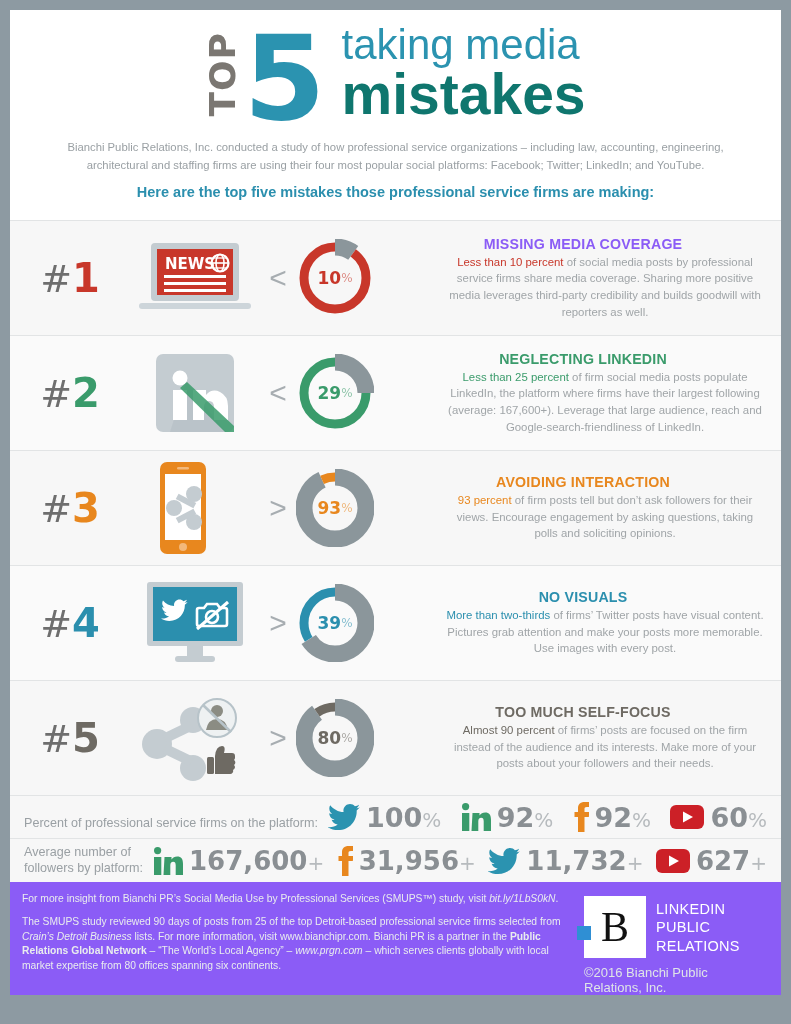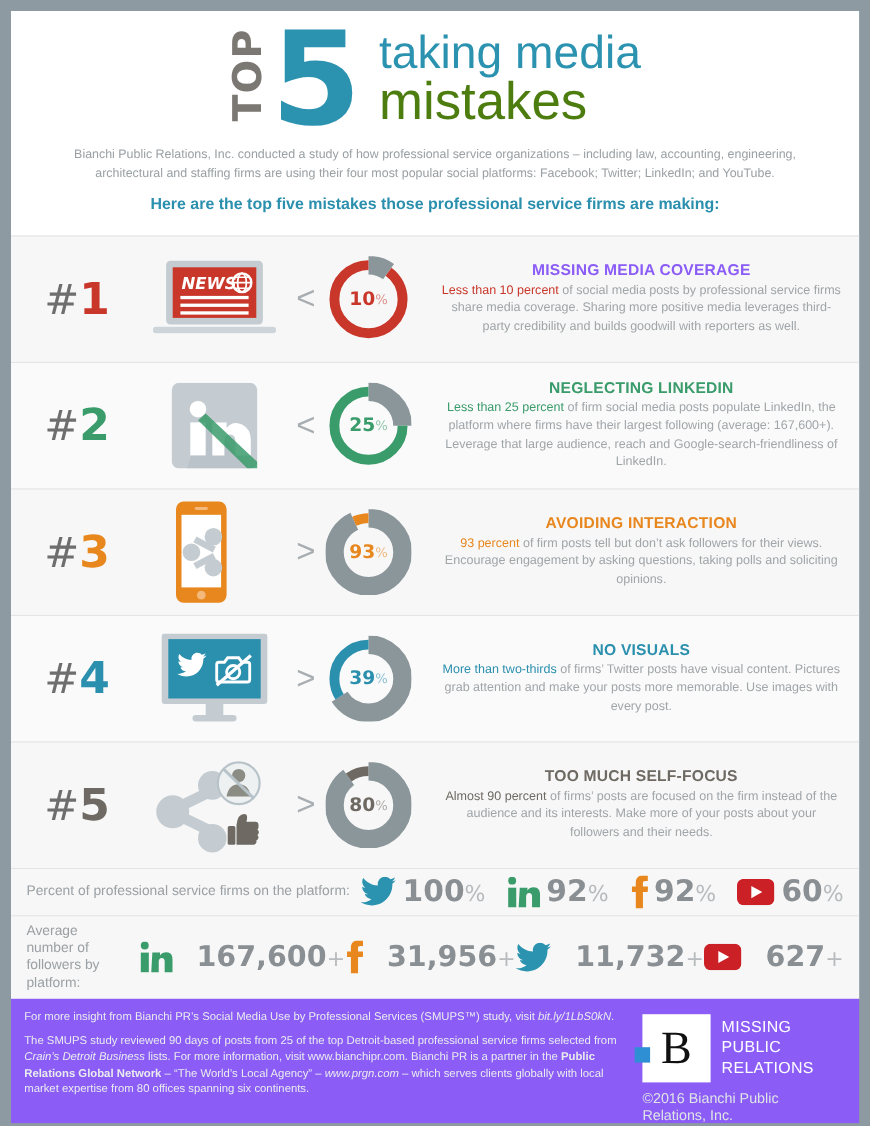--- a/index.html
+++ b/index.html
@@ -36,21 +36,21 @@
     margin-bottom:10px; margin-right:2px;
     font-family:"DejaVu Sans", sans-serif;
   }
   .big5 {
     font-size:118px; font-weight:bold; color:#2b93b0;
     line-height:0.82; margin-right:16px;
     font-family:"DejaVu Sans", sans-serif;
   }
   .title-words { padding-bottom:4px; }
   .tw1 { font-size:42px; color:#2b93b0; line-height:1.0; font-weight:300;}
-  .tw2 { font-size:48px; color:#4d7c0f; line-height:1.0; font-weight:400;}
+  .tw2 { font-size:57px; color:#0f766e; line-height:1.0; font-weight:700;}
   .tw3 { font-size:17px; color:#8a8f93; line-height:1.4; text-align:right; font-weight:300;}
 
   .intro {
     text-align:center; color:#9aa0a4; font-size:11.3px;
     line-height:1.55; padding:12px 50px 0 50px;
   }
   .intro-cta {
     text-align:center; color:#2b8fae; font-size:14.5px;
     font-weight:bold; padding:10px 10px 14px 10px;
   }
@@ -65,55 +65,55 @@
     position:relative;
   }
   .row.alt { background:#fafafa; }
   .rank {
     width:120px; text-align:center;
     font-size:40px; font-weight:bold;
     font-family:"DejaVu Sans", sans-serif;
     white-space:nowrap;
   }
   .rank .hash { color:#6e6e6e; font-weight:normal; font-size:38px; }
-  .icon-cell { width:130px; display:flex; align-items:center; justify-content:center;font-style:italic; }
+  .icon-cell { width:130px; display:flex; align-items:center; justify-content:center; }
   .chev { width:36px; text-align:center; color:#a7adb1; font-size:30px; font-weight:300; }
   .donut-cell { width:105px; display:flex; align-items:center; justify-content:flex-start;text-decoration:underline; }
   .text-cell { flex:1; padding-right:16px; text-align:center; }
   .m-title { font-size:14.2px; font-weight:bold; letter-spacing:0.2px; }
-  .m-body { font-size:11.4px; color:#a0a5a8; line-height:1.45; padding-top:2px; }
+  .m-body { font-size:11.4px; color:#a0a5a8; line-height:1.45; padding-top:2px;margin-left:44px; }
   .m-lead { }
 
   .donut-wrap { position:relative; width:78px; height:78px; }
   .donut-wrap svg { display:block; }
   .donut-label {
     position:absolute; inset:0;
     display:flex; align-items:center; justify-content:center;
     font-weight:bold; font-size:17px;
     font-family:"DejaVu Sans", sans-serif;
   }
   .donut-label .pct { font-size:12px; font-weight:normal; opacity:0.55; }
 
   
   .strip {
     border-top:1px solid #e2e4e5;
     background:#f7f7f7;
-    display:flex; align-items:center;
+    display:flex; align-items:flex-end;
     padding:6px 14px;
     min-height:42px;
   }
   .strip-label { color:#9aa0a4; font-size:12.6px; line-height:1.25; }
   .strip-items { display:flex; align-items:center; flex:1; justify-content:space-between; padding-left:10px;}
   .stat { display:flex; align-items:center; gap:6px; }
   .stat-num {
     font-size:27px; font-weight:bold; color:#8a8f93;
     font-family:"DejaVu Sans", sans-serif; line-height:1;
   }
   .stat-suffix { font-size:20px; color:#b7bbbe; font-weight:normal; }
-  .s2 .stat-num { font-size:26px;margin-left:16px; }
+  .s2 .stat-num { font-size:26px; }
 
   
   .glyph { display:inline-flex; align-items:center; justify-content:center; line-height:1; }
 
   
   .footer {
     display:flex; padding:10px 12px 0 12px;
     color:#e9ecee; background:#8b5cf6;
   }
   .foot-left { flex:1; padding-right:14px; }
@@ -217,21 +217,21 @@
     <div class="chev">&lt;</div>
     <div class="donut-cell">
   <div class="donut-wrap">
     <svg width="78" height="78" viewBox="0 0 78 78">
       <g transform="rotate(-90 39 39)">
         <circle cx="39" cy="39" r="31" fill="none" stroke="#8b969b" stroke-width="17" stroke-dasharray="48.69468613064179 146.08405839192537" stroke-dashoffset="0"></circle>
         <circle cx="39" cy="39" r="31" fill="none" stroke="#3a9b6b" stroke-width="9" stroke-dasharray="146.08405839192537 48.6946861306418" stroke-dashoffset="-48.69468613064179"></circle>
       </g>
     </svg>
     <div class="donut-label" style="color:#3a9b6b">
-      <span>25</span>
+      <span>29</span>
                 <span class="pct">%</span>
     </div>
   </div>
           </div>
     <div class="text-cell">
       <div class="m-title" style="color:#3a9b6b">NEGLECTING LINKEDIN</div>
       <div class="m-body"><span class="m-lead" style="color:#3a9b6b">Less than 25 percent</span> of firm social media posts populate LinkedIn, the platform where firms have their largest following (average: 167,600+). Leverage that large audience, reach and Google-search-friendliness of LinkedIn.</div>
     </div>
         </div>
         <div class="row">
@@ -461,21 +461,21 @@
         <span>The SMUPS study reviewed 90 days of posts from 25 of the top Detroit-based professional service firms selected from </span><i>Crain’s Detroit Business</i><span> lists. For more information, visit www.bianchipr.com. Bianchi PR is a partner in the </span><b>Public Relations Global Network</b><span> – “The World’s Local Agency” – </span><i>www.prgn.com</i><span> – which serves clients globally with local market expertise from 80 offices spanning six continents.</span>
       </div>
     </div>
     <div class="foot-right">
       <div class="logo-row">
         <div class="logo-box">
           <div class="logo-sq"></div>
           <div class="bchar">B</div>
         </div>
         <div class="logo-txt">
-          <div>MISSING</div>
+          <div>LINKEDIN</div>
           <div>PUBLIC</div>
           <div>RELATIONS</div>
         </div>
       </div>
       <div class="copy">©2016 Bianchi Public Relations, Inc.</div>
     </div>
   </div>
 </div>
 
 </body></html>

